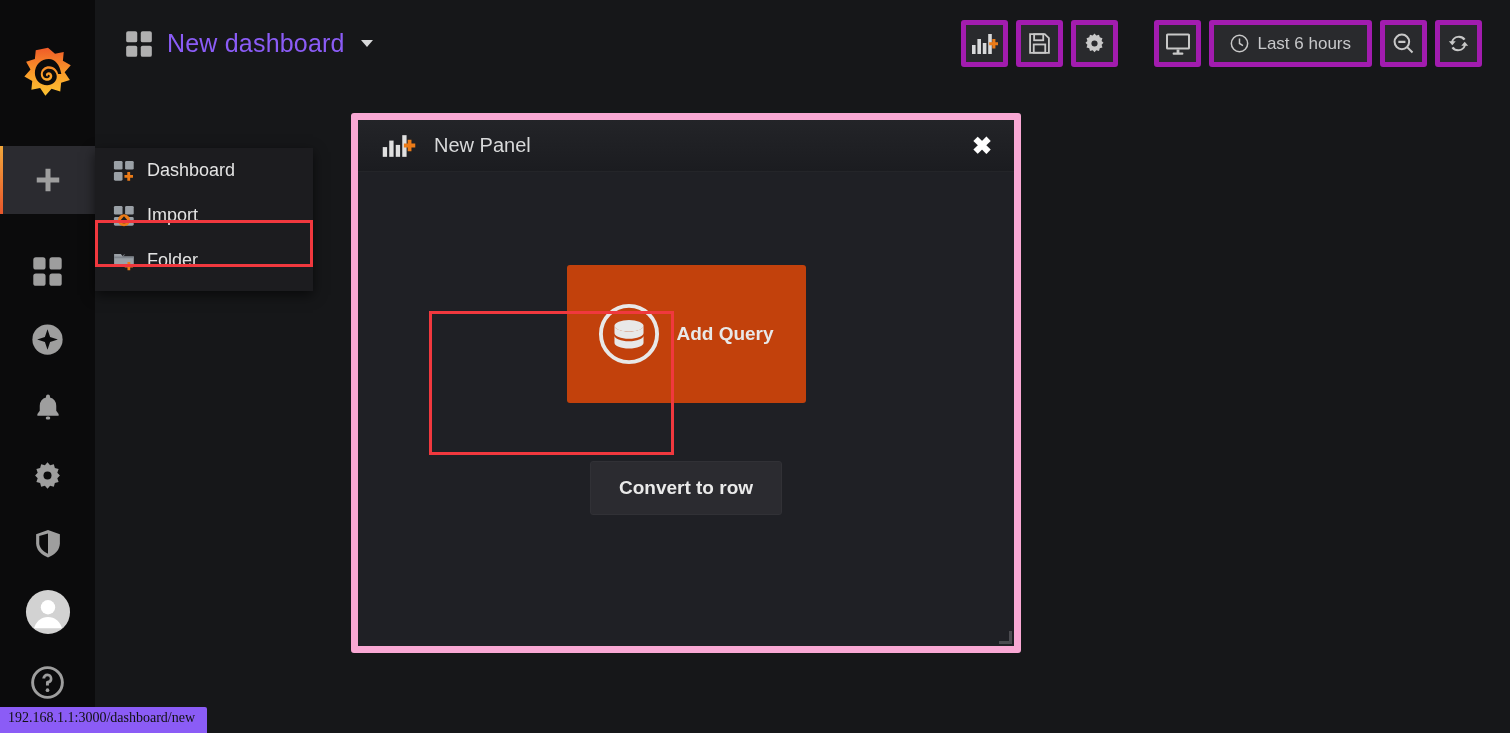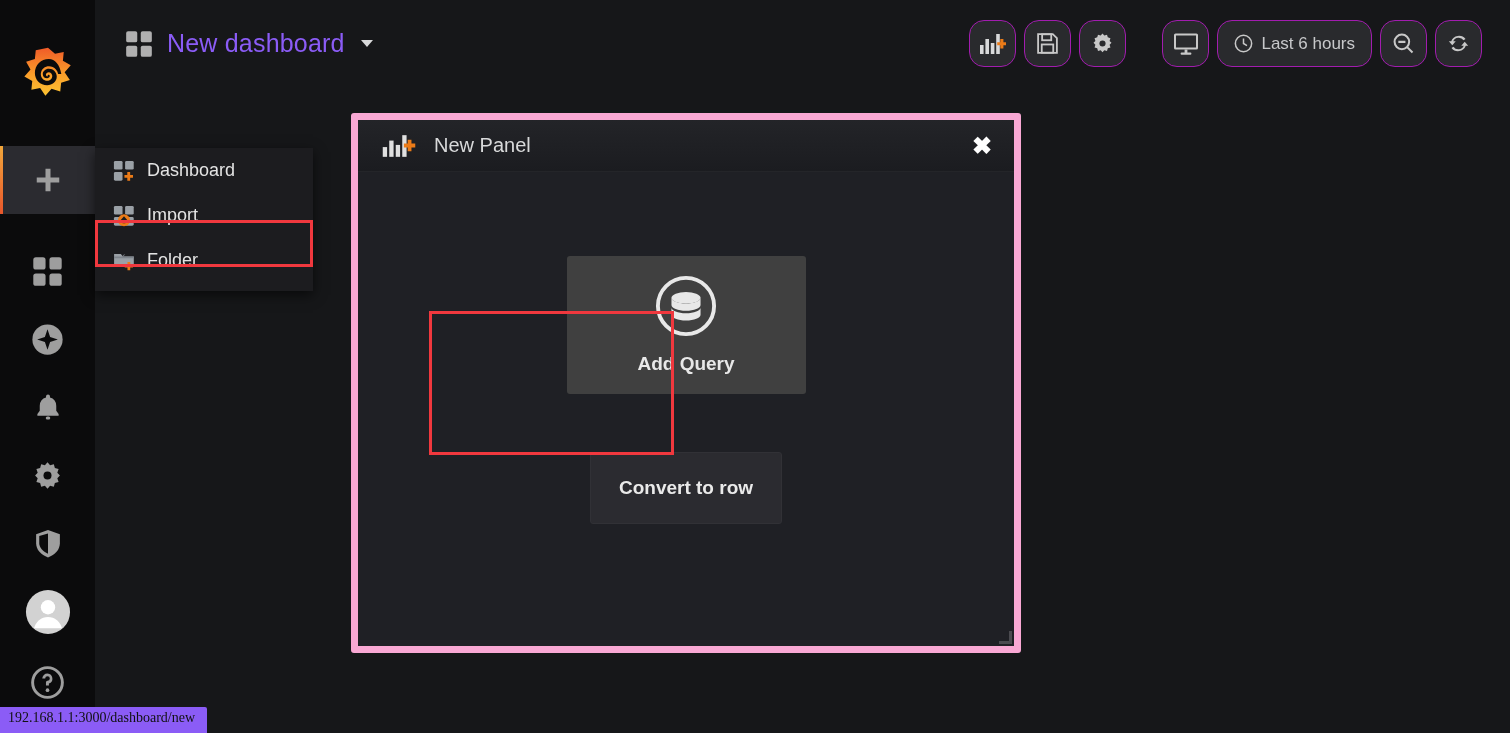--- a/index.html
+++ b/index.html
@@ -58,21 +58,21 @@
     border-left: 6px solid transparent;
     border-right: 6px solid transparent;
     border-top: 7px solid #d8d9da;
   }
   .tb-right {
     margin-left: auto; display: flex; align-items: center;
     gap: 8px; margin-right: 28px;
   }
   .tb-btn {
     height: 47px; min-width: 47px;
-    background: #292a2d; border: 1px solid #a21caf; border-radius: 15px;
+    background: #292a2d; border: 5px solid #a21caf; border-radius: 3px;
     display: flex; align-items: center; justify-content: center;
     cursor: pointer; color: #b6b6b6;
   }
   .tb-gap { width: 20px; }
   .tb-time {
     padding: 0 16px; gap: 8px;
     color: #c7c8ca; font-size: 17px; white-space: nowrap;
   }
 
   
@@ -124,31 +124,31 @@
   }
   .panel-body {
     height: calc(100% - 52px);
     display: flex; flex-direction: column;
     align-items: center; justify-content: center;
     gap: 0;
   }
   .card-row { display: flex; gap: 25px; margin-top: -38px; }
   .card {
     width: 239px; height: 138px;
-    background: #404040; border-radius: 3px;
-    display: flex; flex-direction: column;
+    background: #c2410c; border-radius: 3px;
+    display: flex; flex-direction: row;
     align-items: center; justify-content: center; gap: 16px;
     cursor: pointer;
   }
   .card-label { color: #e8e8e8; font-size: 19px; font-weight: bold; }
   .convert-btn {
     margin-top: 58px;
     background: #2b2b30; border: 1px solid #313136; border-radius: 3px;
     color: #eaeaea; font-size: 19px; font-weight: bold;
-    padding: 24px 28px; cursor: pointer;
+    padding: 15px 28px; cursor: pointer;
     font-family: "Liberation Sans", sans-serif;
   }
   .resize-handle {
     position: absolute; right: 2px; bottom: 2px;
     width: 12px; height: 12px; cursor: nwse-resize;
   }
   .resize-handle::after {
     content: ""; position: absolute; right: 0; bottom: 0;
     width: 10px; height: 10px;
     border-right: 3px solid #4a4a4f;

